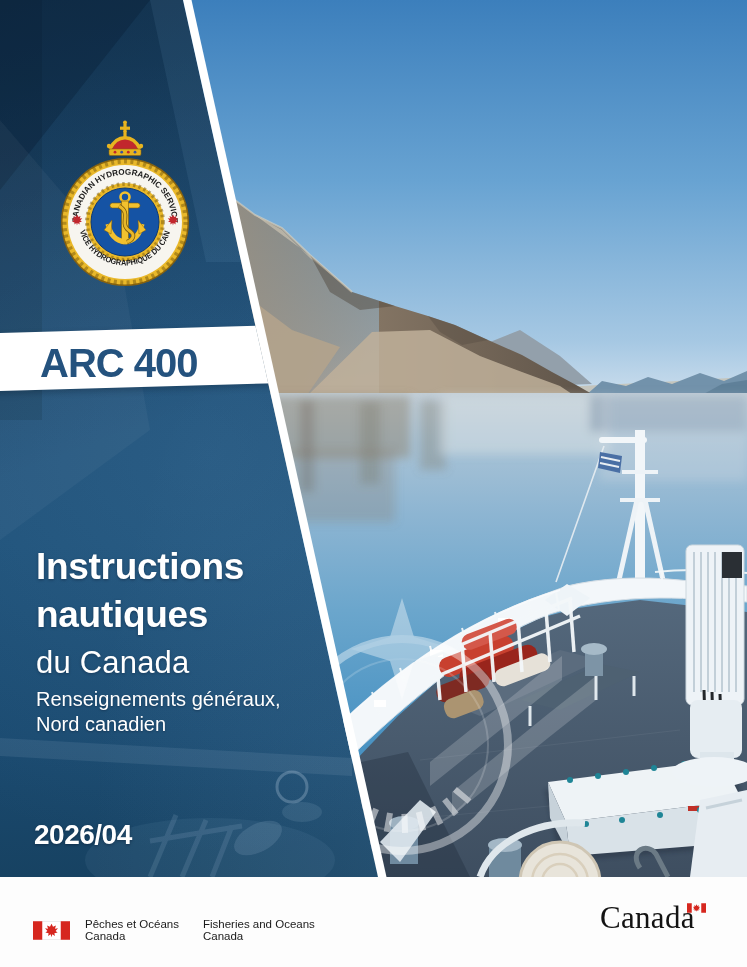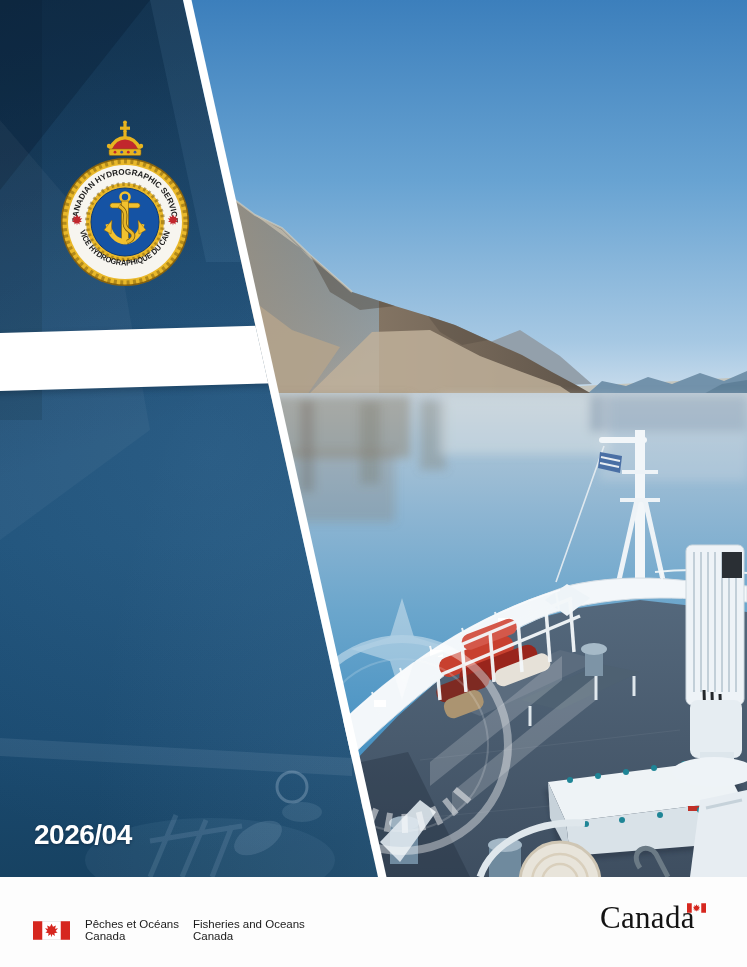--- a/index.html
+++ b/index.html
@@ -37,21 +37,21 @@
   .crest{position:absolute;left:55px;top:120px;width:140px;height:180px;}
 
   .diag-stripe{position:absolute;left:0;top:0;pointer-events:none;}
 
   
   .footer{position:absolute;left:0;top:877px;width:747px;height:106px;background:#fdfdfd;
     display:flex;align-items:center;}
   .fip{display:flex;align-items:center;margin-left:33px;}
   .fip-flag{width:37px;height:19px;margin-right:15px;flex:0 0 auto;}
   .dept{font-size:11.5px;line-height:12.5px;color:#1b1b1b;letter-spacing:0;}
-  .dept + .dept{margin-left:14px;}
+  .dept + .dept{margin-left:24px;}
   .wordmark{position:absolute;left:600px;top:901px;font-family:"Liberation Serif","DejaVu Serif",serif;
     font-size:31px;line-height:34px;color:#131313;letter-spacing:.3px;}
   .wm-flag{position:absolute;left:87px;top:2px;width:19px;height:10px;}
 </style>
 </head>
 <body>
 
 <div class="cover">
 
   <div class="photo">
@@ -363,21 +363,31 @@
         <path d="M0,20 Q-14,18 -17,2" fill="none" stroke="#f2c12e" stroke-width="5"></path>
         <polygon points="-21,8 -13,-2 -14,12" fill="#f2c12e" stroke="#7a5a0c" stroke-width=".5"></polygon>
         <path d="M0,20 Q14,18 17,2" fill="none" stroke="#f2c12e" stroke-width="5"></path>
         <polygon points="21,8 13,-2 14,12" fill="#f2c12e" stroke="#7a5a0c" stroke-width=".5"></polygon>
         <path d="M-6,-16 C8,-8 -8,2 6,10 C10,13 8,18 2,20" fill="none" stroke="#7a5a0c" stroke-width="4.4"></path>
         <path d="M-6,-16 C8,-8 -8,2 6,10 C10,13 8,18 2,20" fill="none" stroke="#e9b82a" stroke-width="2.8"></path>
       </g>
     </svg>
 
     <div class="arc-band"></div>
-
+    <div class="arc-code">ARC 400</div>
+
+    <div class="title-block">
+      <div class="title-line">Instructions</div>
+      <div class="title-line">nautiques</div>
+      <div class="title-suffix">du Canada</div>
+      <div class="subtitle">
+        <div>Renseignements généraux,</div>
+        <div>Nord canadien</div>
+      </div>
+    </div>
 
     <div class="edition">2026/04</div>
   </div>
 
   <svg class="diag-stripe" width="747" height="877" viewBox="0 0 747 877">
     <polygon points="183,0 191.5,0 386.5,877 378,877" fill="#ffffff"></polygon>
   </svg>
 
   <div class="footer">
     <div class="fip">

